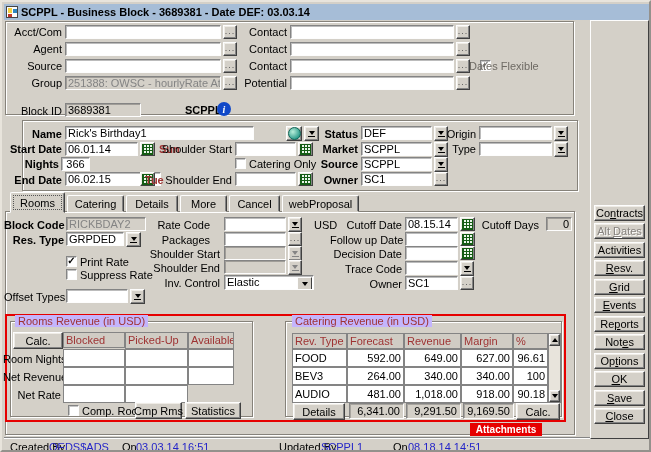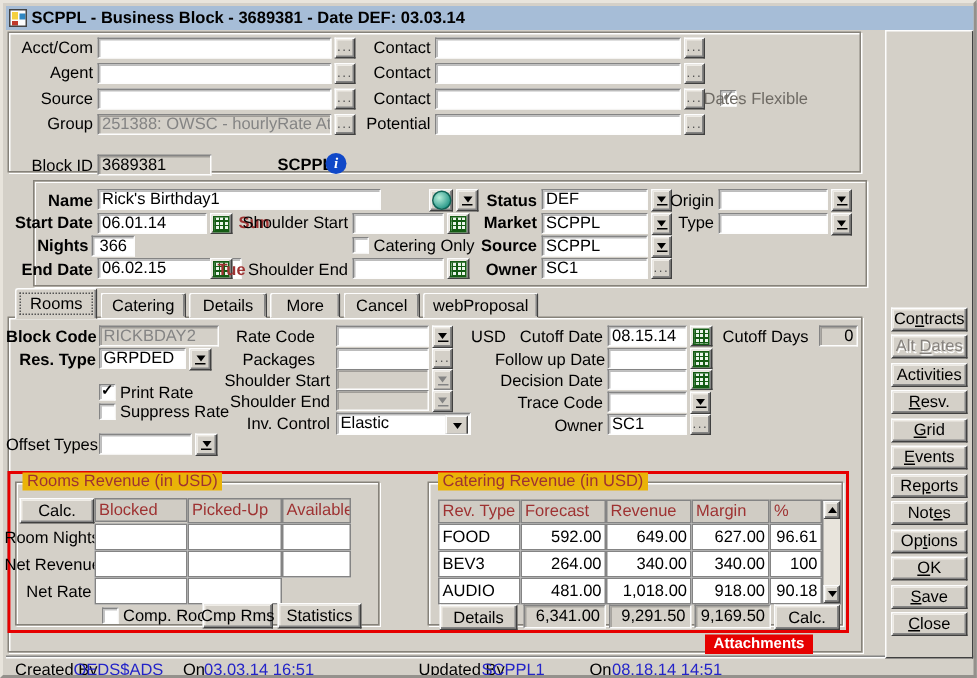--- a/index.html
+++ b/index.html
@@ -10,21 +10,21 @@
   .b{font-weight:bold;}
   .red{color:#9e3232;font-weight:bold;}
   .maroon{color:#9e3232;}
   .blue{color:#2424c8;}
   .inp{position:absolute;background:#fff;border:1px solid;border-color:#848484 #fdfdfd #fdfdfd #848484;box-shadow:inset 1px 1px 0 rgba(64,64,64,.35);font-size:11px;line-height:12px;height:14px;padding:0 2px;color:#000;white-space:nowrap;overflow:hidden;box-sizing:border-box;}
   .inp.gray{background:#d4d0c8;color:#848484;}
   .inp.dis{background:#d4d0c8;color:#848484;}
   .btn{position:absolute;background:#d4d0c8;border:1px solid;border-color:#fdfdfd #404040 #404040 #fdfdfd;box-shadow:inset -1px -1px 0 #848484,inset 1px 1px 0 #efece6;font-size:11px;color:#000;display:flex;align-items:center;justify-content:center;box-sizing:border-box;cursor:default;white-space:nowrap;}
   .btn.dots{font-size:9px;letter-spacing:1px;color:#555;align-items:flex-end;padding-bottom:2px;}
   .gb{position:absolute;border:1px solid #86827a;box-shadow:1px 1px 0 #fff,inset 1px 1px 0 #fff;box-sizing:border-box;}
-  .gbtitle{position:absolute;font-size:11px;background:#eab308;padding:0 3px;white-space:nowrap;z-index:3;}
+  .gbtitle{position:absolute;font-size:11px;background:#c4b5fd;padding:0 3px;white-space:nowrap;z-index:3;}
   .cb{position:absolute;width:11px;height:11px;background:#fff;border:1px solid;border-color:#848484 #fdfdfd #fdfdfd #848484;box-shadow:inset 1px 1px 0 rgba(64,64,64,.3);font-size:10px;line-height:9px;text-align:center;box-sizing:border-box;}
   .cb span{position:relative;top:-1px;font-weight:bold;}
   .tri{width:0;height:0;border-left:3px solid transparent;border-right:3px solid transparent;border-top:4px solid #000;}
   .lovbar{width:7px;height:1px;background:#000;margin-top:1px;}
   .lov{flex-direction:column;}
   .lov.dis .tri{border-top-color:#848484;}
   .lov.dis .lovbar{background:#848484;}
   .calic{width:9px;height:9px;border:1px solid #145c14;background:repeating-linear-gradient(90deg,#145c14 0 1px,transparent 1px 3px),repeating-linear-gradient(0deg,#145c14 0 1px,transparent 1px 3px),#eaf5ea;}
   .globe{width:11px;height:11px;border-radius:50%;border:1px solid #0f6456;background:radial-gradient(circle at 35% 35%,#b8eeda,#2a9a8a 75%);}
   .infoic{position:absolute;width:14px;height:14px;border-radius:50%;background:#1048c8;color:#fff;font:bold italic 10px "Liberation Serif",serif;display:flex;align-items:center;justify-content:center;}

